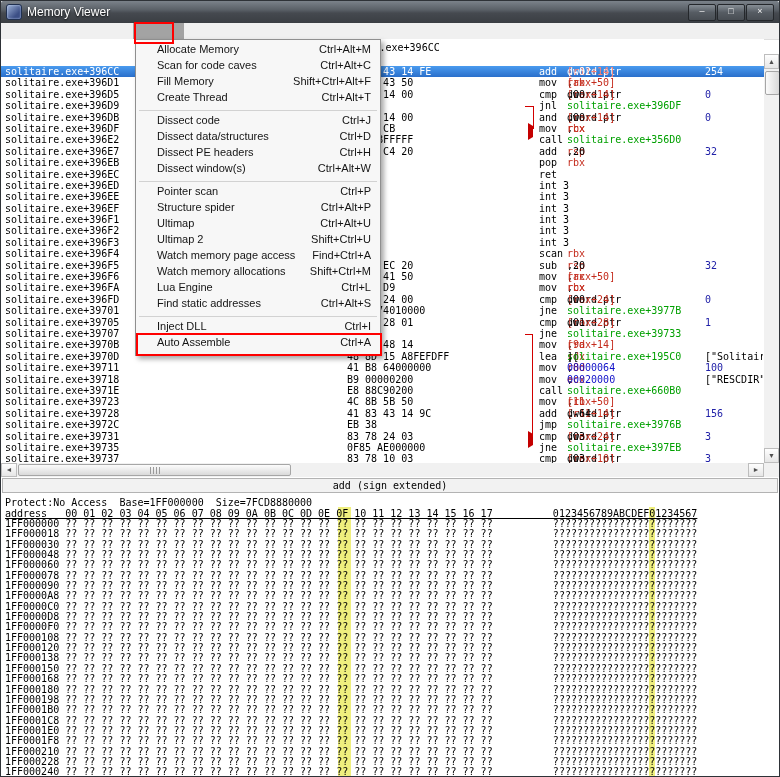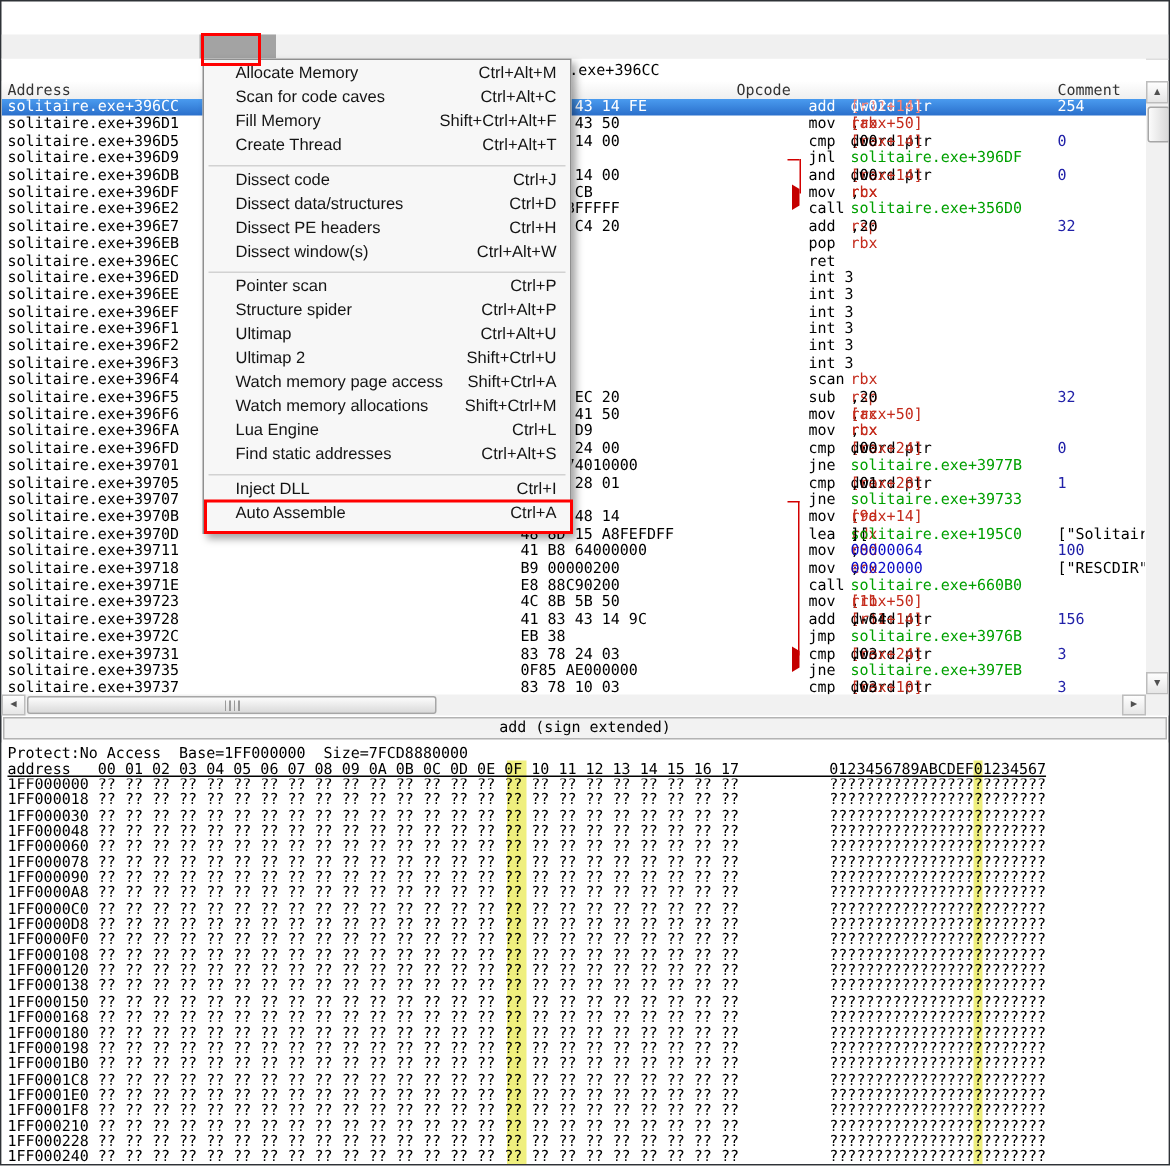--- a/index.html
+++ b/index.html
@@ -63,38 +63,41 @@
   #stripe2{left:648px;width:6px;}
   #protect{position:absolute;left:4px;top:2px;font:10px "DejaVu Sans Mono",monospace;color:#000;z-index:1;white-space:pre;}
   #hexhead{position:absolute;left:4px;top:13px;font:10px "DejaVu Sans Mono",monospace;color:#000;z-index:1;white-space:pre;text-decoration:underline;}
   #hexrows{position:absolute;left:4px;top:24px;right:0;bottom:0;font:10px/10.35px "DejaVu Sans Mono",monospace;color:#000;z-index:1;white-space:pre;overflow:hidden;}
 </style>
 </head>
 <body>
 
 <div id="window">
 
+  <div id="titlebar">
+    <div id="appicon"></div>
+    <div id="wtitle">Memory Viewer</div>
+    <div id="capbtns">
+      <div class="capbtn"><span>–</span></div>
+      <div class="capbtn"><span>□</span></div>
+      <div class="capbtn"><span>×</span></div>
+    </div>
+  </div>
 
   <div id="menubar">
       <div class="mbitem">File</div>
       <div class="mbitem">Search</div>
       <div class="mbitem">View</div>
       <div class="mbitem">Debug</div>
       <div class="mbitem open">Tools</div>
       <div class="mbitem">Kernel tools</div>
     </div>
 
   <div id="disasm">
     <div id="dlabel">solitaire.exe+396CC</div>
-    <div id="dheader">
-      <span id="dh-addr">Address</span>
-      <span id="dh-bytes">Bytes</span>
-      <span id="dh-op">Opcode</span>
-      <span id="dh-com">Comment</span>
-    </div>
     <div id="drows">
         <div class="drow sel"><span class="ca">solitaire.exe+396CC</span><span class="cb">41 83 43 14 FE</span><span class="cm">add</span><span class="co"><span class="c-k">dword ptr </span><span class="c-r">[r11+14]</span><span class="c-k">,-02</span></span><span class="cc num">254</span></div>
         <div class="drow"><span class="ca">solitaire.exe+396D1</span><span class="cb">48 8B 43 50</span><span class="cm">mov</span><span class="co"><span class="c-r">rax</span><span class="c-k">,</span><span class="c-r">[rbx+50]</span></span><span class="cc"></span></div>
         <div class="drow"><span class="ca">solitaire.exe+396D5</span><span class="cb">83 78 14 00</span><span class="cm">cmp</span><span class="co"><span class="c-k">dword ptr </span><span class="c-r">[rax+14]</span><span class="c-k">,00</span></span><span class="cc num">0</span></div>
         <div class="drow"><span class="ca">solitaire.exe+396D9</span><span class="cb">7D 04</span><span class="cm">jnl</span><span class="co"><span class="c-g">solitaire.exe+396DF</span></span><span class="cc"></span></div>
         <div class="drow"><span class="ca">solitaire.exe+396DB</span><span class="cb">83 60 14 00</span><span class="cm">and</span><span class="co"><span class="c-k">dword ptr </span><span class="c-r">[rax+14]</span><span class="c-k">,00</span></span><span class="cc num">0</span></div>
         <div class="drow"><span class="ca">solitaire.exe+396DF</span><span class="cb">48 8B CB</span><span class="mk"></span><span class="cm">mov</span><span class="co"><span class="c-r">rcx</span><span class="c-k">,</span><span class="c-r">rbx</span></span><span class="cc"></span></div>
         <div class="drow"><span class="ca">solitaire.exe+396E2</span><span class="cb">E8 E9BFFFFF</span><span class="cm">call</span><span class="co"><span class="c-g">solitaire.exe+356D0</span></span><span class="cc"></span></div>
         <div class="drow"><span class="ca">solitaire.exe+396E7</span><span class="cb">48 83 C4 20</span><span class="cm">add</span><span class="co"><span class="c-r">rsp</span><span class="c-k">,20</span></span><span class="cc num">32</span></div>
         <div class="drow"><span class="ca">solitaire.exe+396EB</span><span class="cb">5B</span><span class="cm">pop</span><span class="co"><span class="c-r">rbx</span></span><span class="cc"></span></div>
@@ -202,21 +205,21 @@
       <div class="mi">
         <span>Ultimap</span>
         <span class="sc">Ctrl+Alt+U</span>
       </div>
       <div class="mi">
         <span>Ultimap 2</span>
         <span class="sc">Shift+Ctrl+U</span>
       </div>
       <div class="mi">
         <span>Watch memory page access</span>
-        <span class="sc">Shift+Ctrl+A</span>
+        <span class="sc">Find+Ctrl+A</span>
       </div>
       <div class="mi">
         <span>Watch memory allocations</span>
         <span class="sc">Shift+Ctrl+M</span>
       </div>
       <div class="mi">
         <span>Lua Engine</span>
         <span class="sc">Ctrl+L</span>
       </div>
       <div class="mi">

